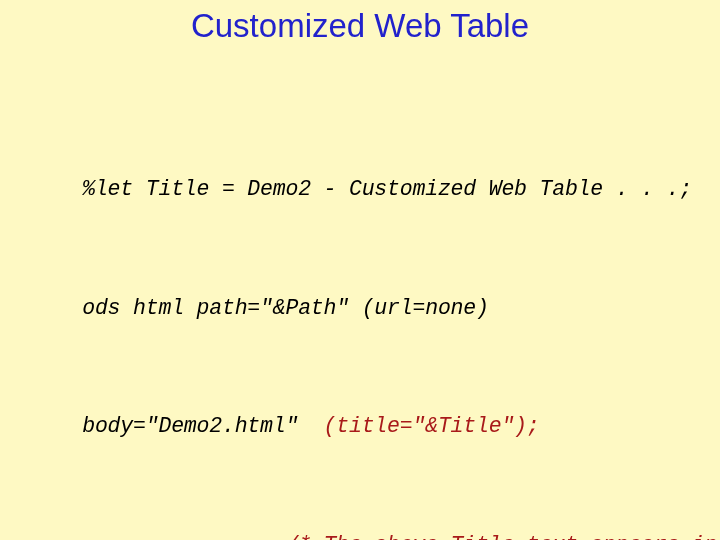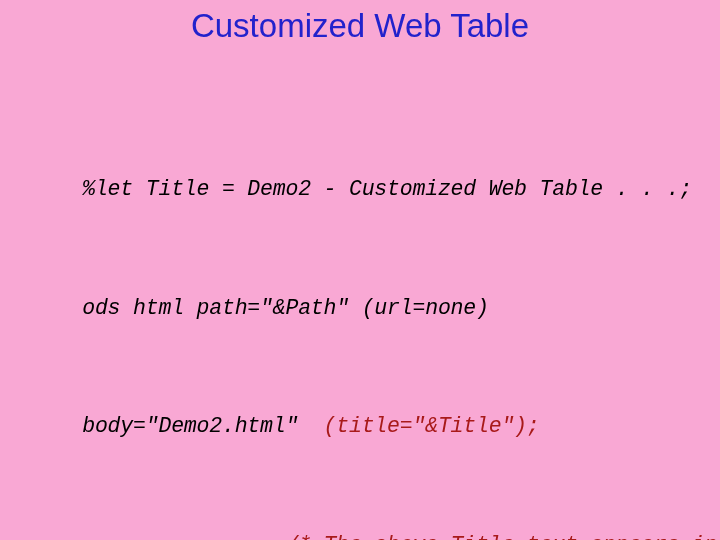--- a/index.html
+++ b/index.html
@@ -4,21 +4,21 @@
 <style>
   html, body {
     margin: 0;
     padding: 0;
     background: #ffffff;
   }
   #slide {
     position: relative;
     width: 720px;
     height: 540px;
-    background: #f9a8d4;
+    background: #fef9c3;
     overflow: hidden;
     font-family: "Liberation Sans", sans-serif;
   }
   #slide-title {
     position: absolute;
     left: 0;
     top: 6px;
     width: 720px;
     text-align: center;
     font-family: "Liberation Sans", sans-serif;

